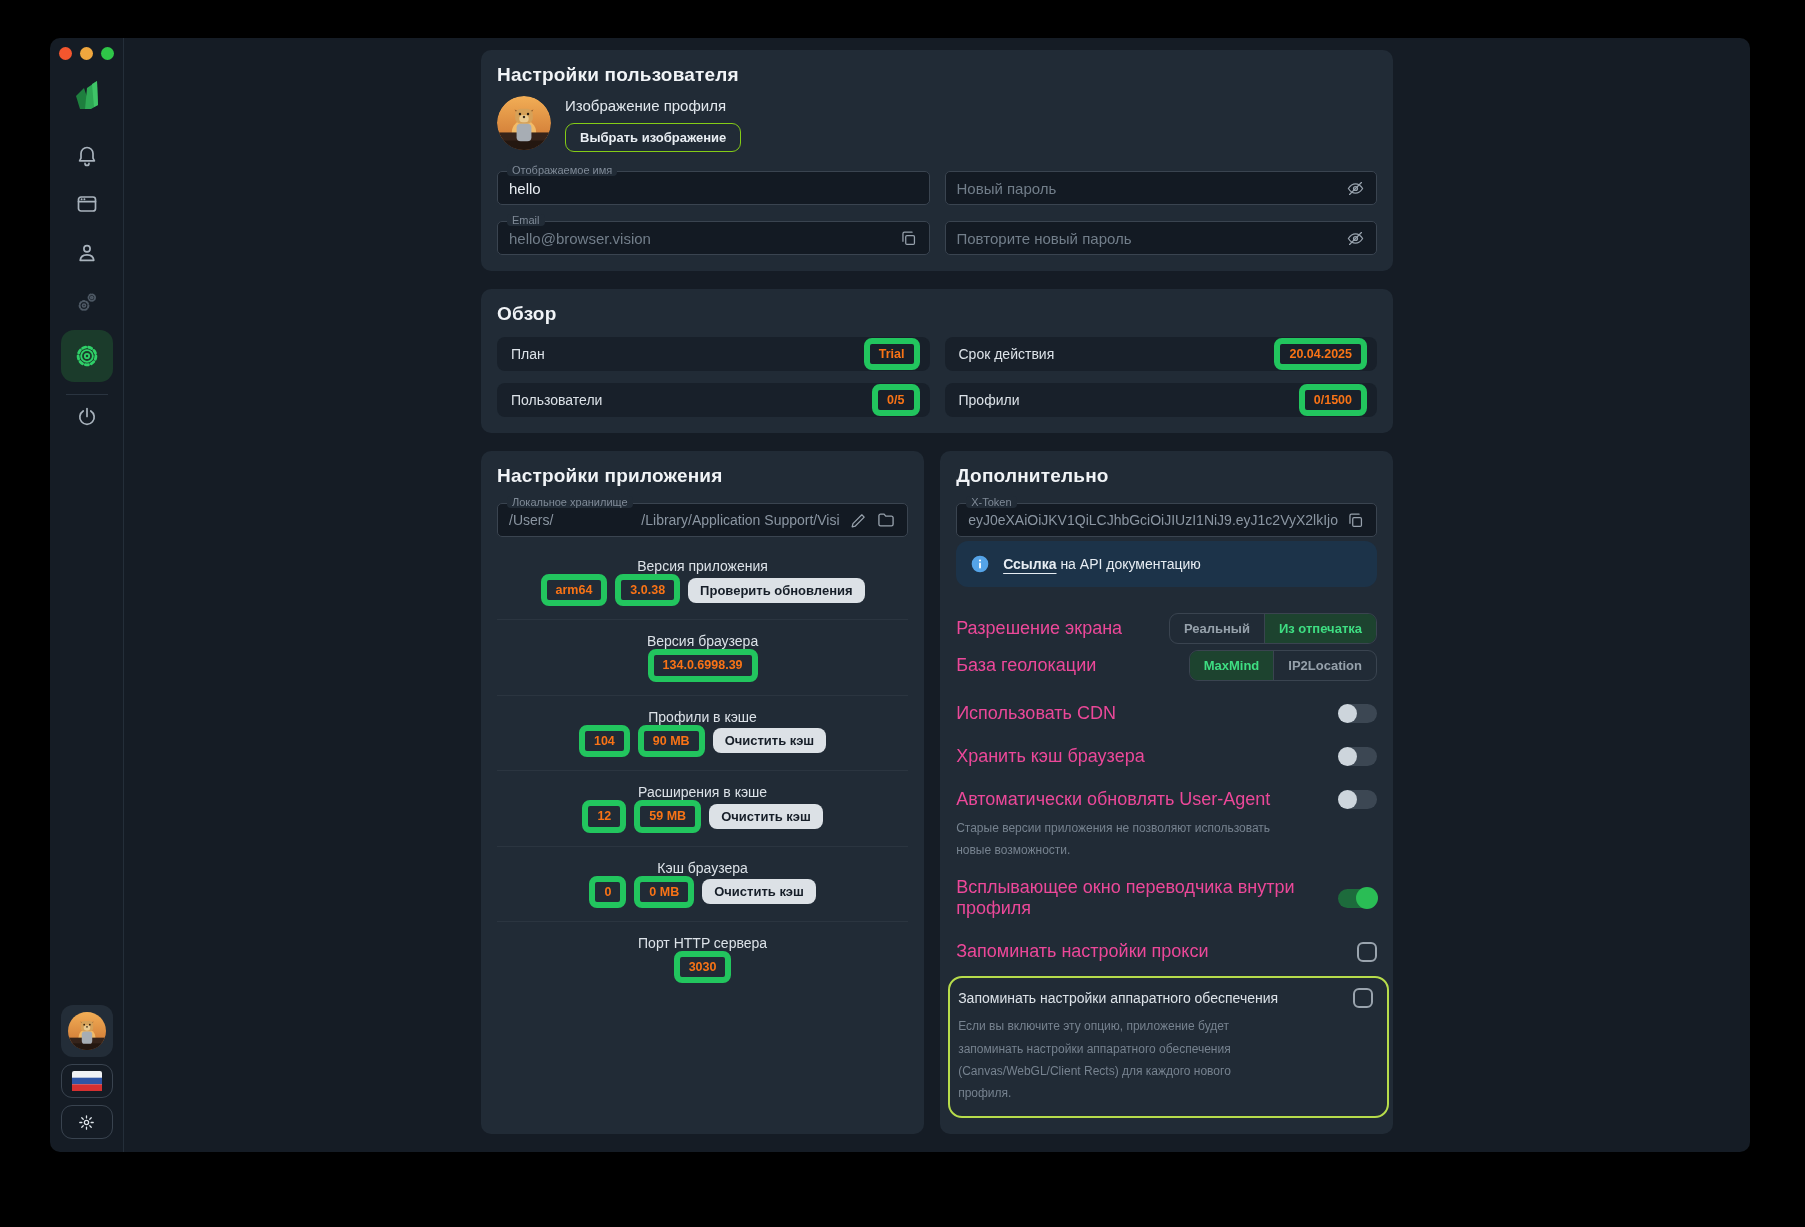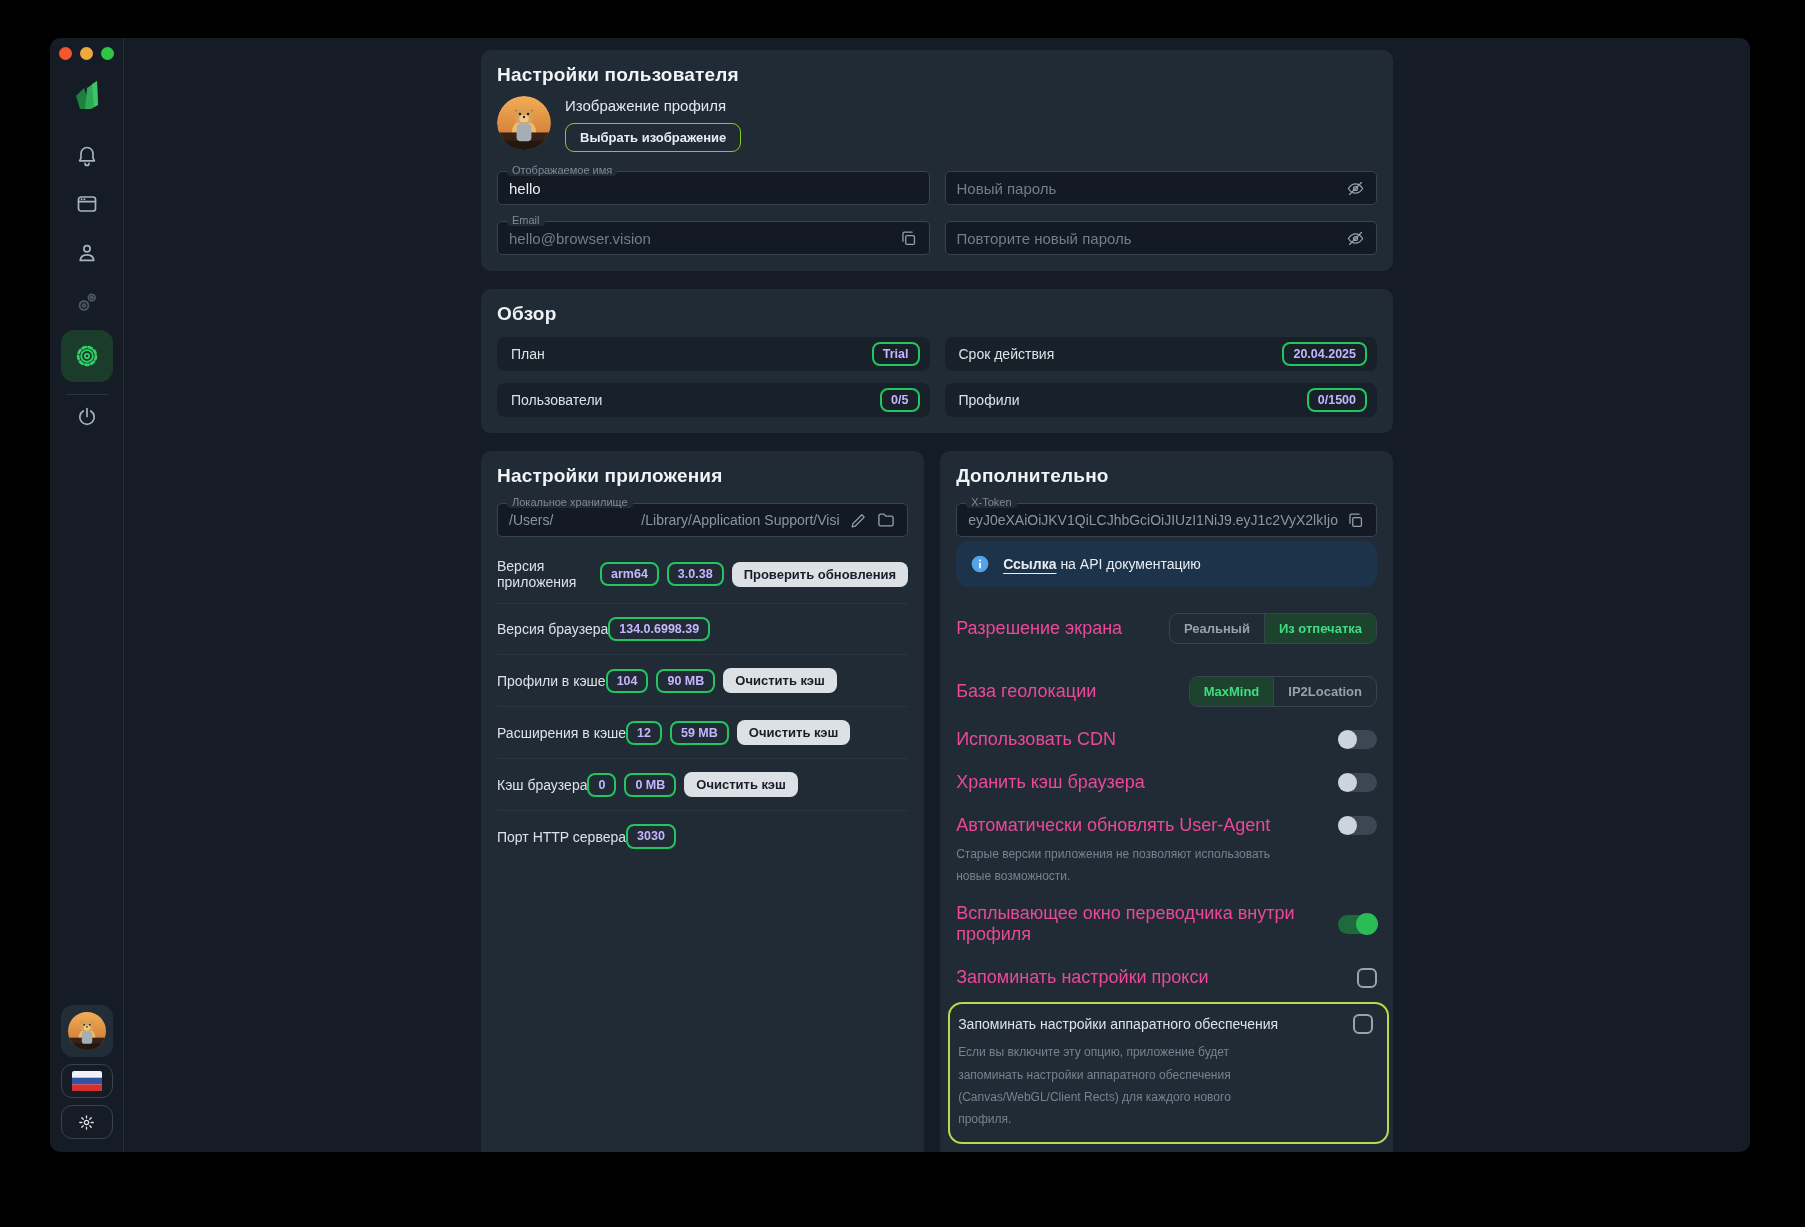--- a/index.html
+++ b/index.html
@@ -56,31 +56,31 @@
   .profile-info .plabel { font-size:15px; color:#e2e8ee; }
   .outline-btn { margin-top:9px; display:inline-block; border:1px solid #84cc16; border-radius:9px;
     padding:6px 14px; font-size:13px; font-weight:bold; color:#e9eef3; cursor:pointer; background:transparent; }
   .fields-grid { display:grid; grid-template-columns:1fr 1fr; column-gap:15px; row-gap:16px; margin-top:19px; }
 
   
   .ov-grid { display:grid; grid-template-columns:1fr 1fr; column-gap:15px; row-gap:12px; margin-top:12px; }
   .ov-row { background:#18202a; border-radius:8px; height:34px; display:flex; align-items:center;
     justify-content:space-between; padding:0 10px 0 14px; }
   .ov-row .lbl { font-size:14px; color:#dce2e8; }
-  .badge { border:2px solid #22c55e; border-radius:8px; padding:3px 9px; font-size:12.5px;
-    font-weight:bold; color:#c4b5fd; line-height:1.15; white-space:nowrap; }
+  .badge { border:6px solid #22c55e; border-radius:8px; padding:3px 9px; font-size:12.5px;
+    font-weight:bold; color:#f97316; line-height:1.15; white-space:nowrap; }
   .light-btn { background:#dce1e6; color:#161e28; border:none; border-radius:8px; padding:5px 12px;
     font-size:13px; font-weight:bold; cursor:pointer; white-space:nowrap; font-family:"Liberation Sans",sans-serif; }
 
   
   .storage-field { margin-top:16px;text-align:right; }
   .path-text { display:flex; align-items:center; flex:1; min-width:0; overflow:hidden;
     color:#8b96a2; font-size:14px; white-space:nowrap; }
   .redacted { display:inline-block; width:88px; }
-  .app-row { display:flex; align-items:center; justify-content:flex-start; padding:13px 0; }
+  .app-row { display:flex; align-items:center; justify-content:space-between; padding:13px 0;flex-direction:column; }
   .app-rows { margin-top:8px; }
   .app-row + .app-row { border-top:1px solid #2b3540; }
   .app-row .lbl { font-size:14px; color:#dce2e8; }
   .app-right { display:flex; align-items:center; gap:8px; }
 
   
   .banner { display:flex; align-items:center; gap:13px; background:#1c3349; border-radius:12px;
     padding:13px 14px; margin-top:4px; }
   .banner .txt { font-size:14px; color:#e7edf3; }
   .banner .lnk { font-weight:bold; text-decoration:underline; text-underline-offset:4px; cursor:pointer; }
@@ -409,21 +409,21 @@
         </div>
 
         <div class="ctl-row" style="margin-top:26px">
           <span class="lbl">Разрешение экрана</span>
           <span class="seg">
             <span class="opt">Реальный</span>
             <span class="opt sel">Из отпечатка</span>
           </span>
         </div>
 
-        <div class="ctl-row" style="margin-top:32px">
+        <div class="ctl-row" style="margin-top:6px">
           <span class="lbl">База геолокации</span>
           <span class="seg">
             <span class="opt sel">MaxMind</span>
             <span class="opt">IP2Location</span>
           </span>
         </div>
 
         <div class="ctl-row">
           <span class="lbl">Использовать CDN</span>
           <span class="toggle">

